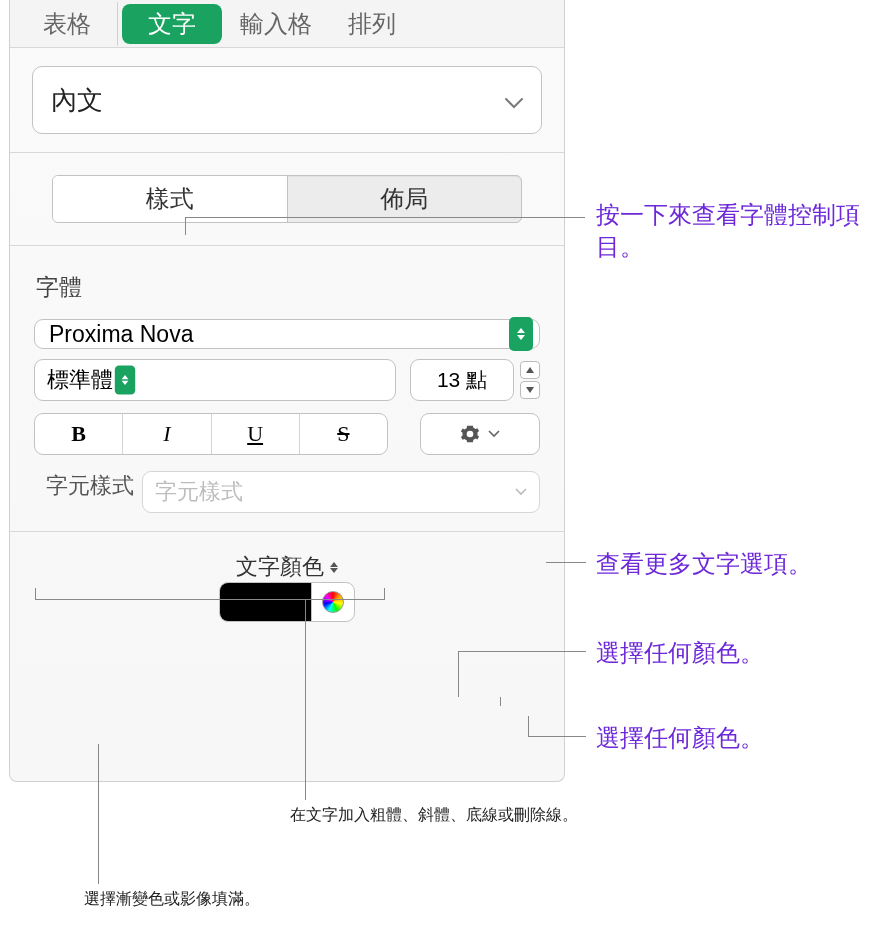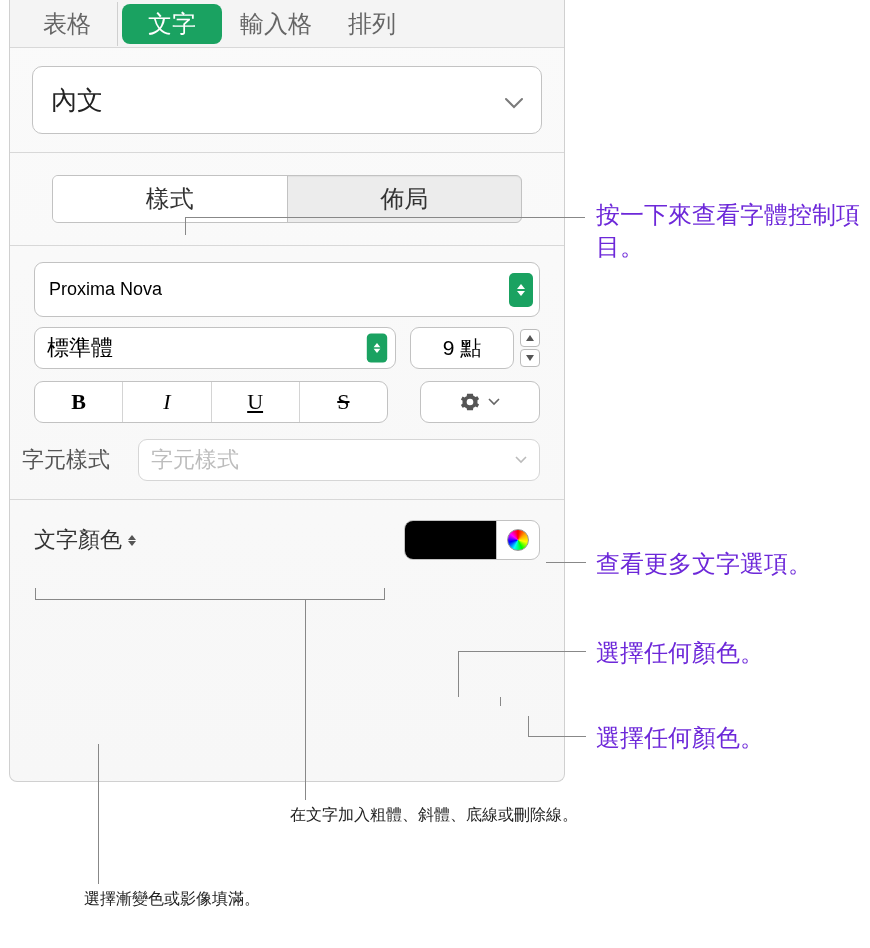--- a/index.html
+++ b/index.html
@@ -90,47 +90,47 @@
   }
   .seg-btn:last-child{border-right:none;}
   .seg-btn.active { background:#fff; font-weight:500; }
 
   
   .section-title { font-size: 23px; color:#444; margin: 26px 0 0 26px; }
 
   
   .font-family {
     margin: 16px 24px 0 24px;
-    height: 55px;
+    height: 30px;
     border:1px solid #c2c2c2;
     border-radius: 9px;
     background:#fff;
     display:flex; align-items:center; justify-content:space-between;
     padding: 0 6px 0 14px;
-    font-size: 18px;
+    font-size: 23px;
   }
   .green-handles{
     width:24px;height:34px;
     background:#1aa261;
     border-radius:5px;
     display:flex;flex-direction:column;align-items:center;justify-content:center;gap:2px;
   }
   .green-handles:before,.green-handles:after{
     content:"";border-left:4px solid transparent;border-right:4px solid transparent;
   }
   .green-handles:before{border-bottom:5px solid #fff;}
   .green-handles:after{border-top:5px solid #fff;}
 
   
   .row2 { display:flex; margin:10px 24px 0 24px; gap:14px; }
   .weight-dd {
     flex: 1;
     height: 42px;
     border:1px solid #c2c2c2;border-radius:9px;background:#fff;
-    display:flex;align-items:center;justify-content:space-between;
+    display:flex;align-items:center;
     padding:0 6px 0 12px; font-size:22px;
   }
   .size-wrap{ display:flex; align-items:center; }
   .size-field{
     width:104px;height:42px;border:1px solid #c2c2c2;border-radius:9px;background:#fff;
     display:flex;align-items:center;justify-content:center;font-size:21px;
   }
   .stepper{
     display:flex;flex-direction:column;margin-left:6px;gap:2px;
   }
@@ -150,30 +150,30 @@
   .ital { font-style:italic; }
   .under{ text-decoration:underline; }
   .strike{ text-decoration:line-through; }
   .gear-dd{
     width:120px;height:42px;border:1px solid #c2c2c2;border-radius:9px;background:#fff;
     display:flex;align-items:center;justify-content:center;gap:8px;
   }
   .gearicon{width:20px;height:20px;}
 
   
-  .row4{ display:flex; margin:16px 24px 0 12px; align-items:center; gap:28px;}
+  .row4{ display:flex; margin:16px 24px 0 36px; gap:8px;}
   .lbl{font-size:22px;color:#555; white-space:nowrap;}
   .charstyle-dd{
     flex:1;height:42px;border:1px solid #d6d6d6;border-radius:9px;background:#fff;
     display:flex;align-items:center;justify-content:space-between;
     padding:0 12px;color:#bdbdbd;font-size:22px;
   }
 
   
-  .row5{ display:flex; margin:20px 24px 0 24px; align-items:center; justify-content:space-between;}
+  .row5{ display:flex; margin:20px 24px 0 24px; align-items:center; justify-content:space-between;flex-direction:column;}
   .textcolor-lbl{display:flex;align-items:center;gap:6px;font-size:22px;color:#333;}
   .ud{
     display:inline-flex;flex-direction:column;gap:1px;
   }
   .ud:before{content:"";border-left:4px solid transparent;border-right:4px solid transparent;border-bottom:5px solid #555;}
   .ud:after{content:"";border-left:4px solid transparent;border-right:4px solid transparent;border-top:5px solid #555;}
   .color-swatch{
     display:flex;align-items:center;border:1px solid #c2c2c2;border-radius:9px;background:#fff;
     height:40px; overflow:hidden;
   }
@@ -227,34 +227,35 @@
 
   <div class="hr"></div>
 
   <div class="segmented">
     <div class="seg-btn active">樣式</div>
     <div class="seg-btn">佈局</div>
   </div>
 
   <div class="hr" style="margin-top:22px"></div>
 
+  <div class="section-title">字體</div>
 
   <div class="font-family">
     <span>Proxima Nova</span>
     <span class="green-handles"></span>
   </div>
 
   <div class="row2">
     <div class="weight-dd">
       <span>標準體</span>
       <span class="green-handles" style="transform:scale(.85)"></span>
     </div>
     <div class="size-wrap">
       <div class="size-field">
-        <span>9 點</span>
+        <span>13 點</span>
       </div>
       <div class="stepper">
         <div class="step-btn">
             <div class="tri-up"></div>
           </div>
         <div class="step-btn">
             <div class="tri-dn"></div>
           </div>
       </div>
     </div>

